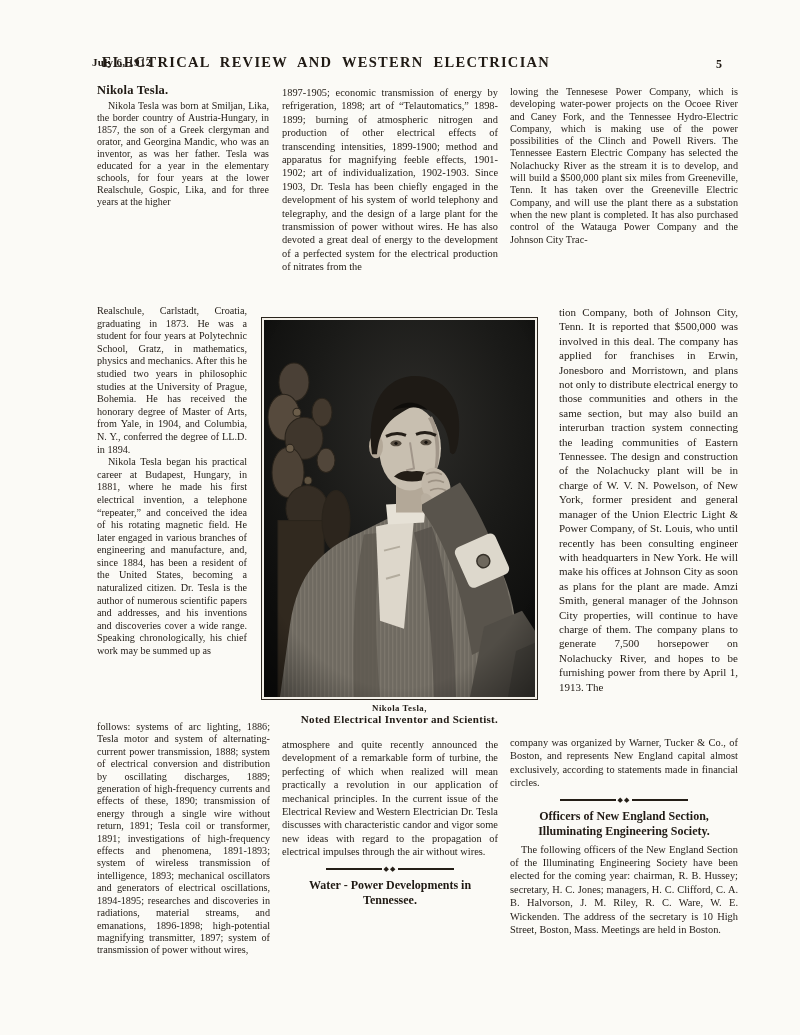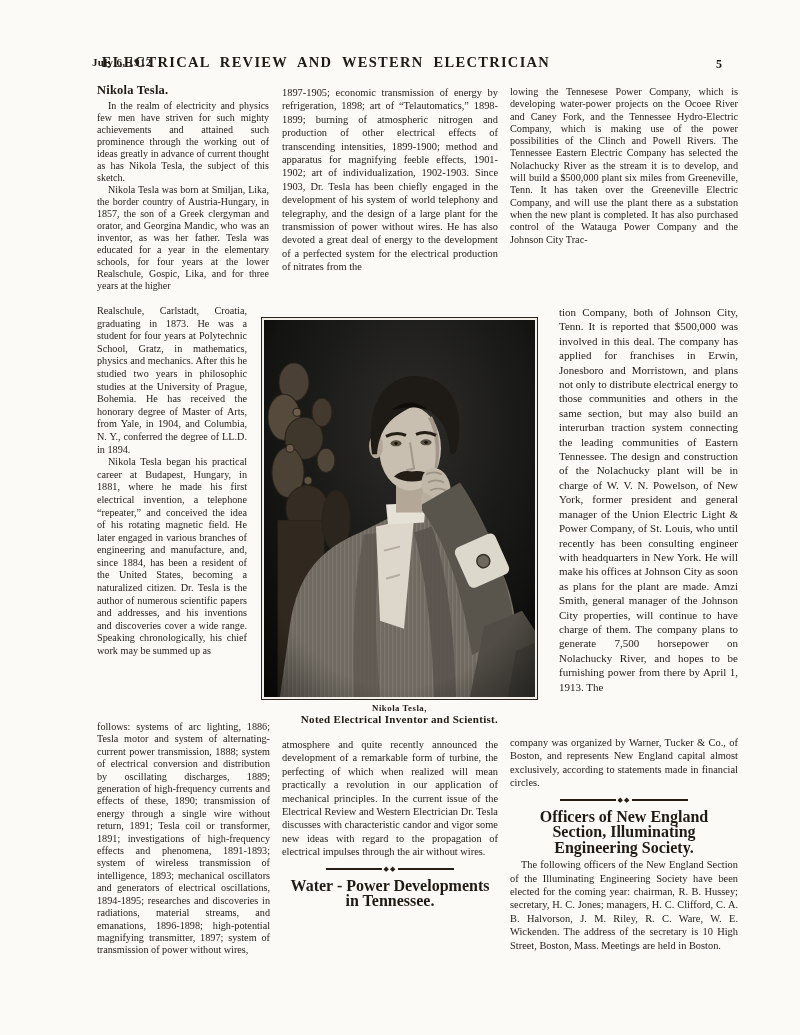--- a/index.html
+++ b/index.html
@@ -28,21 +28,21 @@
   .c1top{left:97px;top:84px;width:172px;height:222px;font-size:10px;line-height:12px;}
   .c1mid{left:97px;top:305px;width:150px;height:414px;font-size:10.2px;line-height:12.6px;}
   .c1bot{left:97px;top:721px;width:173px;height:268px;font-size:10.2px;line-height:12.4px;}
   .c2top{left:282px;top:86px;width:216px;height:226px;font-size:10.4px;line-height:13.4px;}
   .c2bot{left:282px;top:738px;width:216px;height:252px;font-size:10.4px;line-height:13.4px;}
   .c3top{left:510px;top:86px;width:228px;height:220px;font-size:10.2px;line-height:12.3px;}
   .c3mid{left:559px;top:305px;width:179px;height:431px;font-size:11px;line-height:14.4px;}
   .c3bot{left:510px;top:736px;width:228px;height:254px;font-size:10.4px;line-height:13.4px;}
 
   
-  .sec-head{font-weight:bold;font-size:16px;line-height:15.5px;text-align:center;margin:3px 4px 3px 4px;}
+  .sec-head{font-weight:bold;font-size:12px;line-height:15.5px;text-align:center;margin:3px 4px 3px 4px;}
   .divider{display:flex;align-items:center;justify-content:center;width:128px;margin:7px auto 5px auto;}
   .divider .rule{flex:1;height:1.5px;background:#241e17;}
   .divider .orn{font-size:7px;line-height:1;padding:0 2px;letter-spacing:1px;color:#241e17;}
 
   
   .photo{left:261px;top:317px;width:277px;height:383px;box-sizing:border-box;
          border:1px solid #2a241d;padding:2px;background:#f2efe8;}
   .photo svg{display:block;width:100%;height:100%;}
   .caption{left:261px;top:703px;width:277px;text-align:center;}
   .cap1{font-size:8.8px;font-weight:bold;letter-spacing:.5px;}
@@ -52,21 +52,20 @@
 <body>
 
 <div class="page">
 
   <div class="abs hdr-date">July 6, 1912</div>
   <div class="abs hdr-title">ELECTRICAL REVIEW AND WESTERN ELECTRICIAN</div>
   <div class="abs hdr-page">5</div>
 
   <div class="abs jtext clip c1top">
     <h2 class="art-title">Nikola Tesla.</h2>
-    <p class="indent">In the realm of electricity and physics few men have striven for such mighty achievements and attained such prominence through the working out of ideas greatly in advance of current thought as has Nikola Tesla, the subject of this sketch.</p>
     <p class="indent">Nikola Tesla was born at Smiljan, Lika, the border country of Austria-Hungary, in 1857, the son of a Greek clergyman and orator, and Georgina Mandic, who was an inventor, as was her father. Tesla was educated for a year in the elementary schools, for four years at the lower Realschule, Gospic, Lika, and for three years at the higher</p>
   </div>
 
   <div class="abs jtext clip c1mid">
     <p>Realschule, Carlstadt, Croatia, graduating in 1873. He was a student for four years at Polytechnic School, Gratz, in mathematics, physics and mechanics. After this he studied two years in philosophic studies at the University of Prague, Bohemia. He has received the honorary degree of Master of Arts, from Yale, in 1904, and Columbia, N. Y., conferred the degree of LL.D. in 1894.</p>
     <p class="indent">Nikola Tesla began his practical career at Budapest, Hungary, in 1881, where he made his first electrical invention, a telephone “repeater,” and conceived the idea of his rotating magnetic field. He later engaged in various branches of engineering and manufacture, and, since 1884, has been a resident of the United States, becoming a naturalized citizen. Dr. Tesla is the author of numerous scientific papers and addresses, and his inventions and discoveries cover a wide range. Speaking chronologically, his chief work may be summed up as</p>
   </div>
 
   <div class="abs jtext clip c1bot">
     <p>follows: systems of arc lighting, 1886; Tesla motor and system of alternating-current power transmission, 1888; system of electrical conversion and distribution by oscillating discharges, 1889; generation of high-frequency currents and effects of these, 1890; transmission of energy through a single wire without return, 1891; Tesla coil or transformer, 1891; investigations of high-frequency effects and phenomena, 1891-1893; system of wireless transmission of intelligence, 1893; mechanical oscillators and generators of electrical oscillations, 1894-1895; researches and discoveries in radiations, material streams, and emanations, 1896-1898; high-potential magnifying transmitter, 1897; system of transmission of power without wires,</p>

